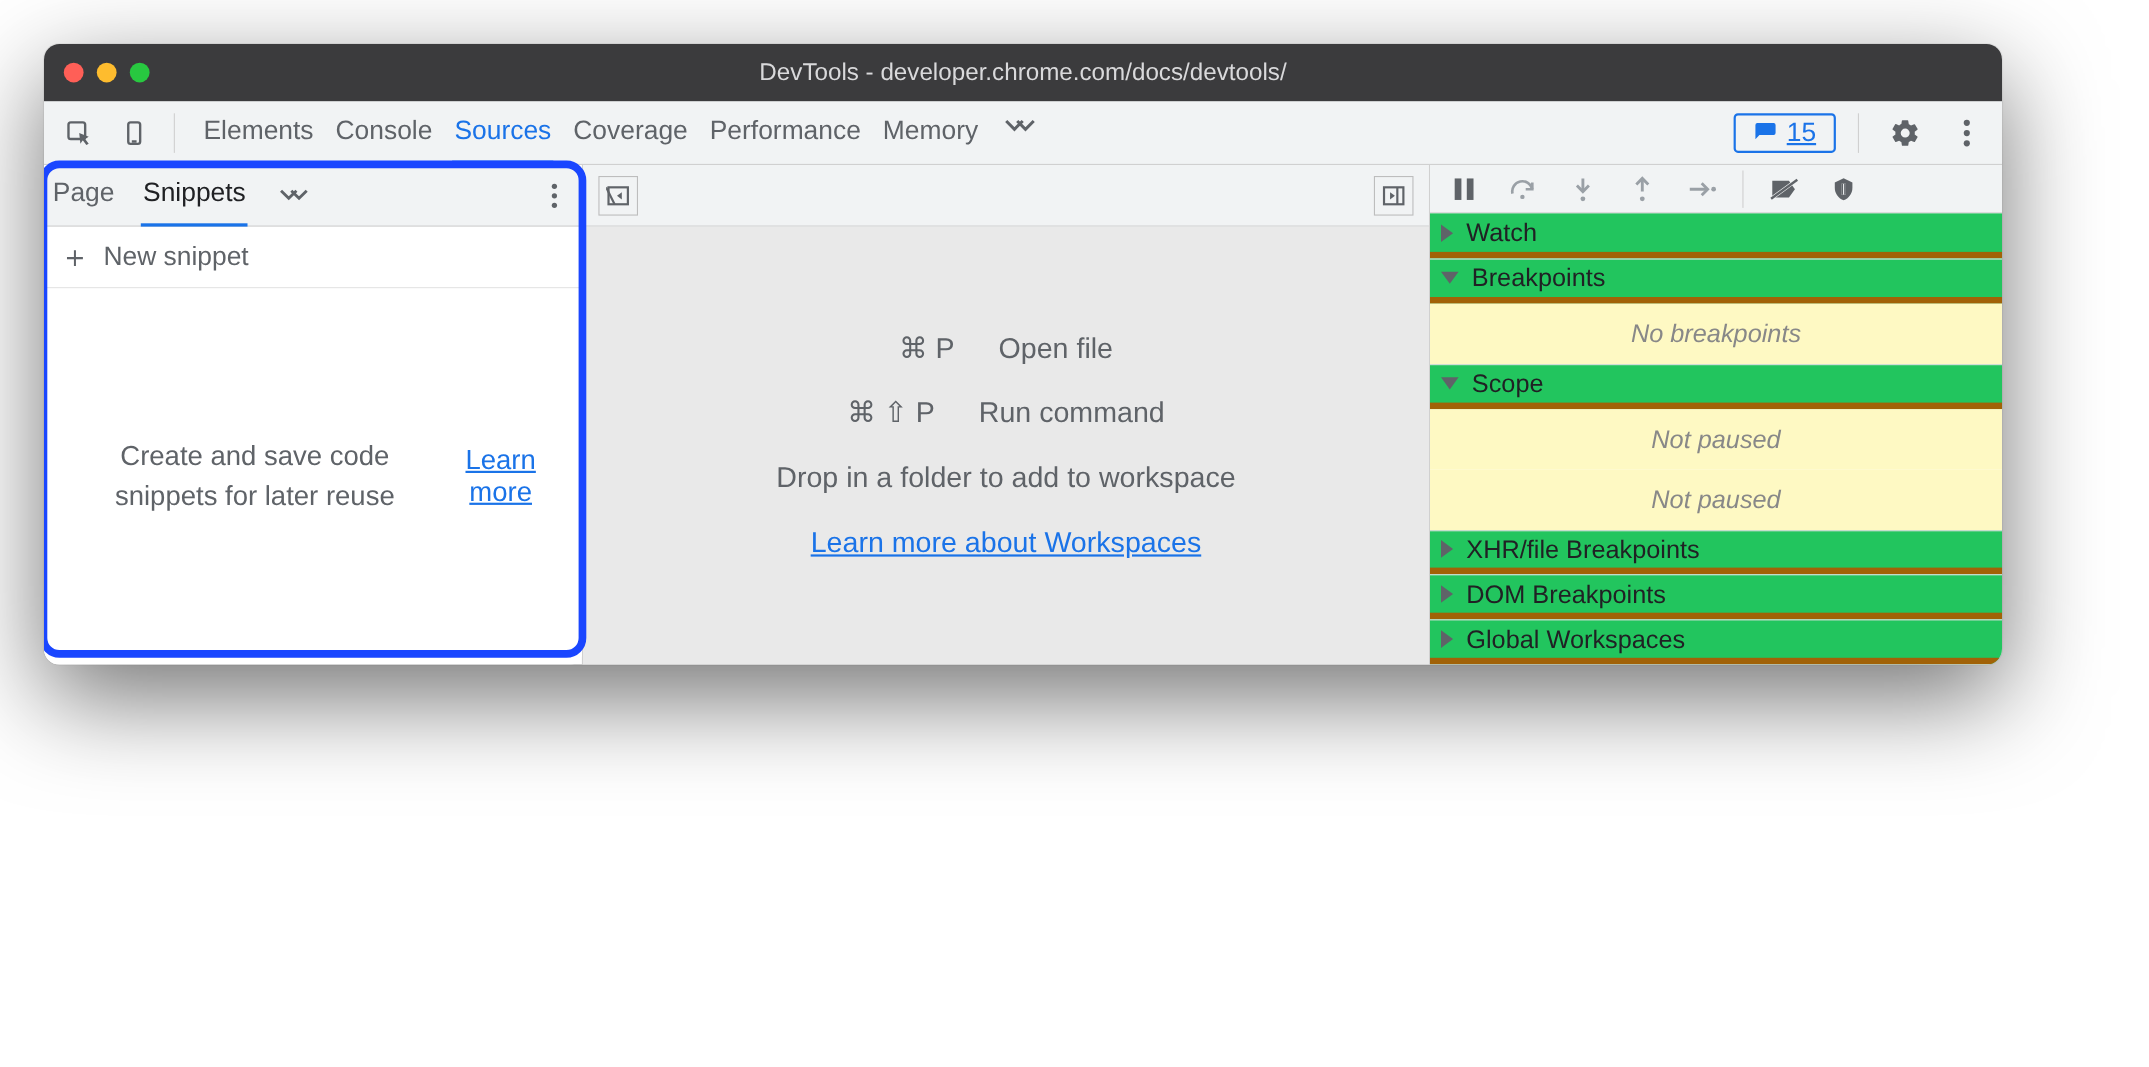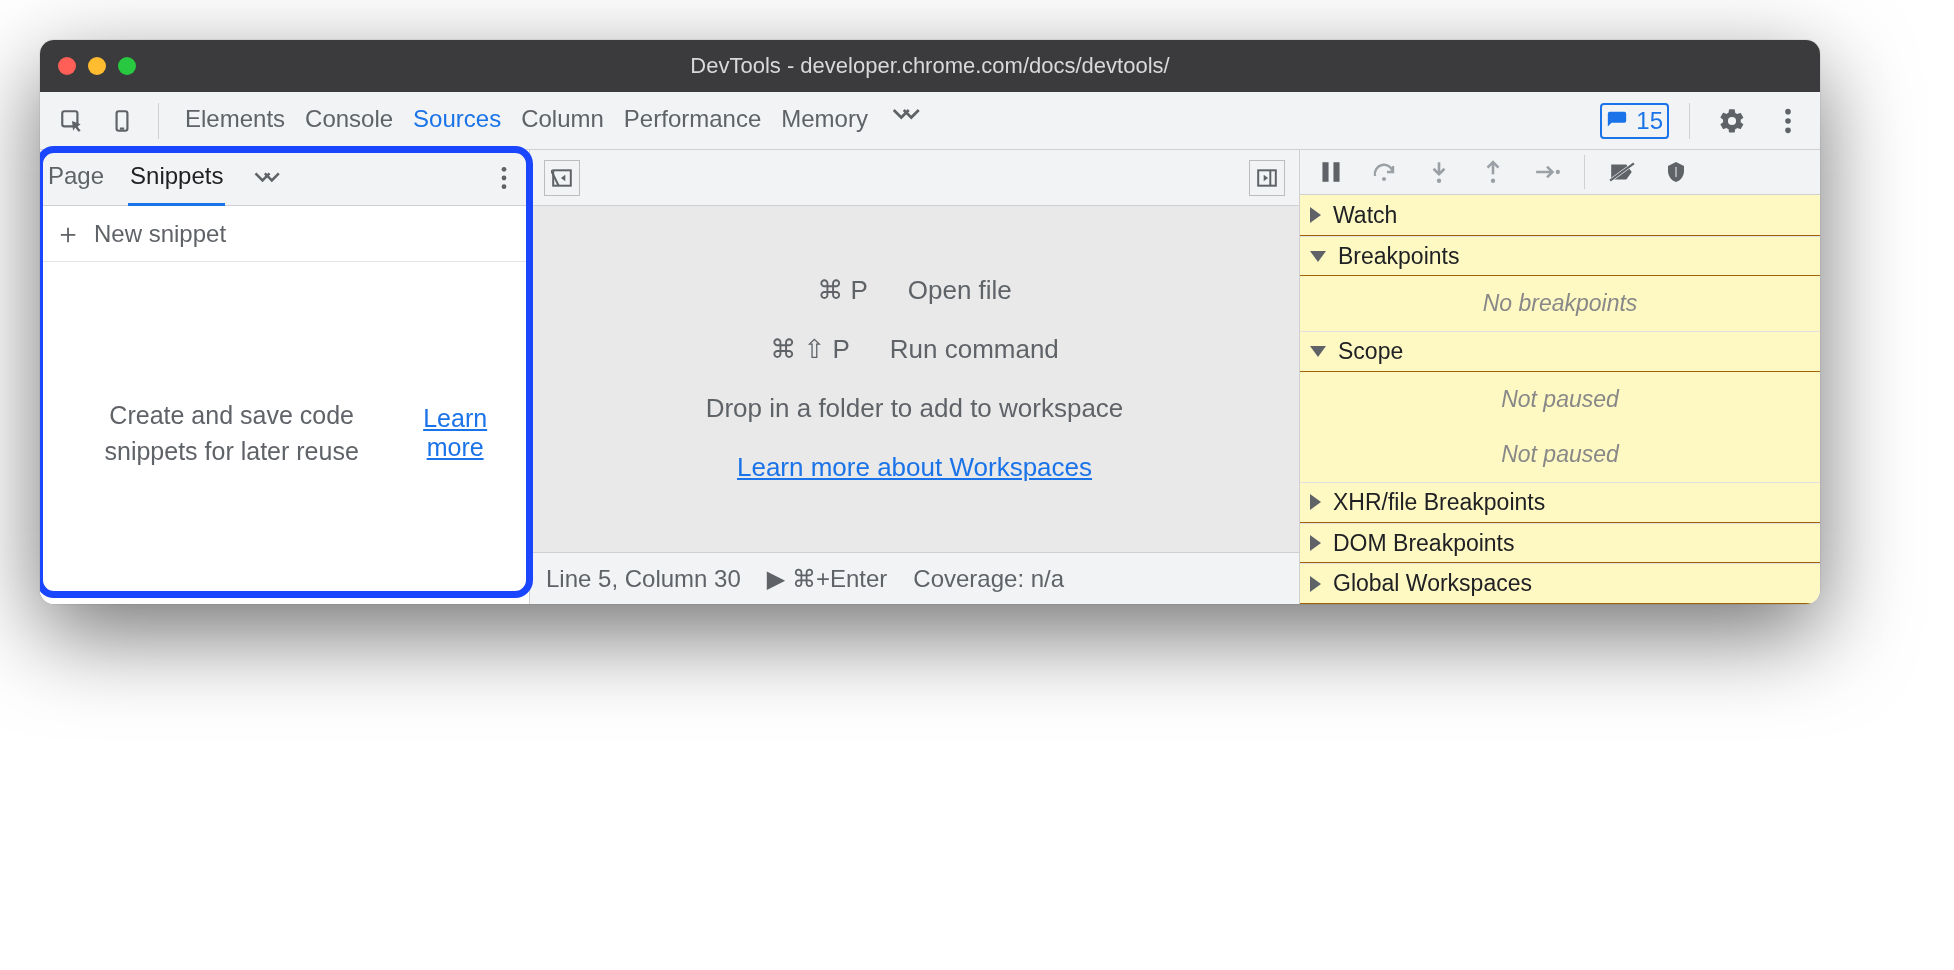--- a/index.html
+++ b/index.html
@@ -49,21 +49,21 @@
     color:#5f6368; border-radius:4px;
   }
   .ts-divider { width:1px; height:36px; background:#d0d0d0; margin: 0 8px; }
   .ts-tabs { display:flex; gap:16px; margin-left:10px; }
   .ts-tab { font-size:24px; color:#5f6368; padding: 12px 2px 13px; border-bottom: 3px solid transparent; cursor:pointer;}
   .ts-tab.active { color:#1a73e8; border-bottom-color:#1a73e8; }
   .ts-right { margin-left:auto; display:flex; align-items:center; gap:12px; }
   .issues-chip {
     display:flex; align-items:center; gap:8px;
     border:2px solid #1a73e8; border-radius:4px;
-    padding: 2px 4px; color:#1a73e8; font-size:24px; font-weight:500;
+    padding: 2px 16px; color:#1a73e8; font-size:24px; font-weight:500;text-decoration:underline;
   }
   .issues-chip svg { color:#1a73e8; }
 
   
   .main { flex:1; display:flex; min-height:0; }
 
   
   .left-pane-wrap {
     width: 490px;
     position:relative;
@@ -120,21 +120,21 @@
   
   .right-pane { width: 520px; display:flex; flex-direction:column; overflow:hidden;}
   .rp-toolbar {
     height:56px; background:#f1f3f4; border-bottom:1px solid #d0d0d0;
     display:flex; align-items:center; gap:12px; padding:0 10px;
   }
   .rp-toolbtn { width:42px; height:42px; display:flex; align-items:center; justify-content:center; color:#9aa0a6; border-radius:4px;}
   .rp-toolbtn.active { color:#5f6368; }
   .rp-divider { width:1px; height:34px; background:#d0d0d0; margin:0 4px;}
   .rp-section-h {
-    height:50px; background:#fef9c3; border-top:1px solid #e0e0e0; border-bottom:1px solid #a16207;
+    height:50px; background:#22c55e; border-top:1px solid #e0e0e0; border-bottom:6px solid #a16207;
     display:flex; align-items:center; gap:8px; padding:0 10px;
     color:#202124; font-size:23px; cursor:pointer;
   }
   .rp-section-h.first { border-top:none; }
   .tri { display:inline-block; width:0; height:0; }
   .tri-right { border-top:8px solid transparent; border-bottom:8px solid transparent; border-left:11px solid #5f6368; margin-right:4px;}
   .tri-down  { border-left:8px solid transparent; border-right:8px solid transparent; border-top:11px solid #5f6368; margin-right:4px;}
   .rp-section-body {
     padding: 14px 10px; background:#fef9c3; color:#888; font-size:23px; font-style:italic; text-align:center;
   }
@@ -166,21 +166,21 @@
       <svg width="26" height="26" viewBox="0 0 24 24" fill="none" stroke="currentColor" stroke-width="2">
           <rect x="7" y="3" width="10" height="18" rx="2"></rect>
           <line x1="10" y1="19" x2="14" y2="19"></line>
         </svg>
     </div>
     <div class="ts-divider"></div>
     <div class="ts-tabs">
       <div class="ts-tab">Elements</div>
       <div class="ts-tab">Console</div>
       <div class="ts-tab active">Sources</div>
-      <div class="ts-tab">Column</div>
+      <div class="ts-tab">Coverage</div>
       <div class="ts-tab">Performance</div>
       <div class="ts-tab">Memory</div>
       <div class="ts-iconbtn" style="width:auto;padding:0 4px;">
         <svg width="30" height="22" viewBox="0 0 24 14" fill="none" stroke="#5f6368" stroke-width="2.2">
             <polyline points="3,3 9,9 15,3"></polyline>
             <polyline points="11,3 17,9 23,3"></polyline>
           </svg>
       </div>
     </div>
     <div class="ts-right">
@@ -261,25 +261,20 @@
           <span class="cp-key">⌘ P</span>
           <span class="cp-label">Open file</span>
         </div>
         <div class="cp-row">
           <span class="cp-key">⌘ ⇧ P</span>
           <span class="cp-label">Run command</span>
         </div>
         <div class="cp-label">Drop in a folder to add to workspace</div>
         <a class="cp-link">Learn more about Workspaces</a>
       </div>
-      <div class="cp-status">
-        <span>Line 5, Column 30</span>
-        <span>▶ ⌘+Enter</span>
-        <span>Coverage: n/a</span>
-      </div>
     </div>
 
     <div class="right-pane">
       <div class="rp-toolbar">
         <div class="rp-toolbtn active">
           <svg width="20" height="22" viewBox="0 0 16 18" fill="#5f6368">
               <rect x="1" y="1" width="5" height="16"></rect>
               <rect x="10" y="1" width="5" height="16"></rect>
             </svg>
         </div>

